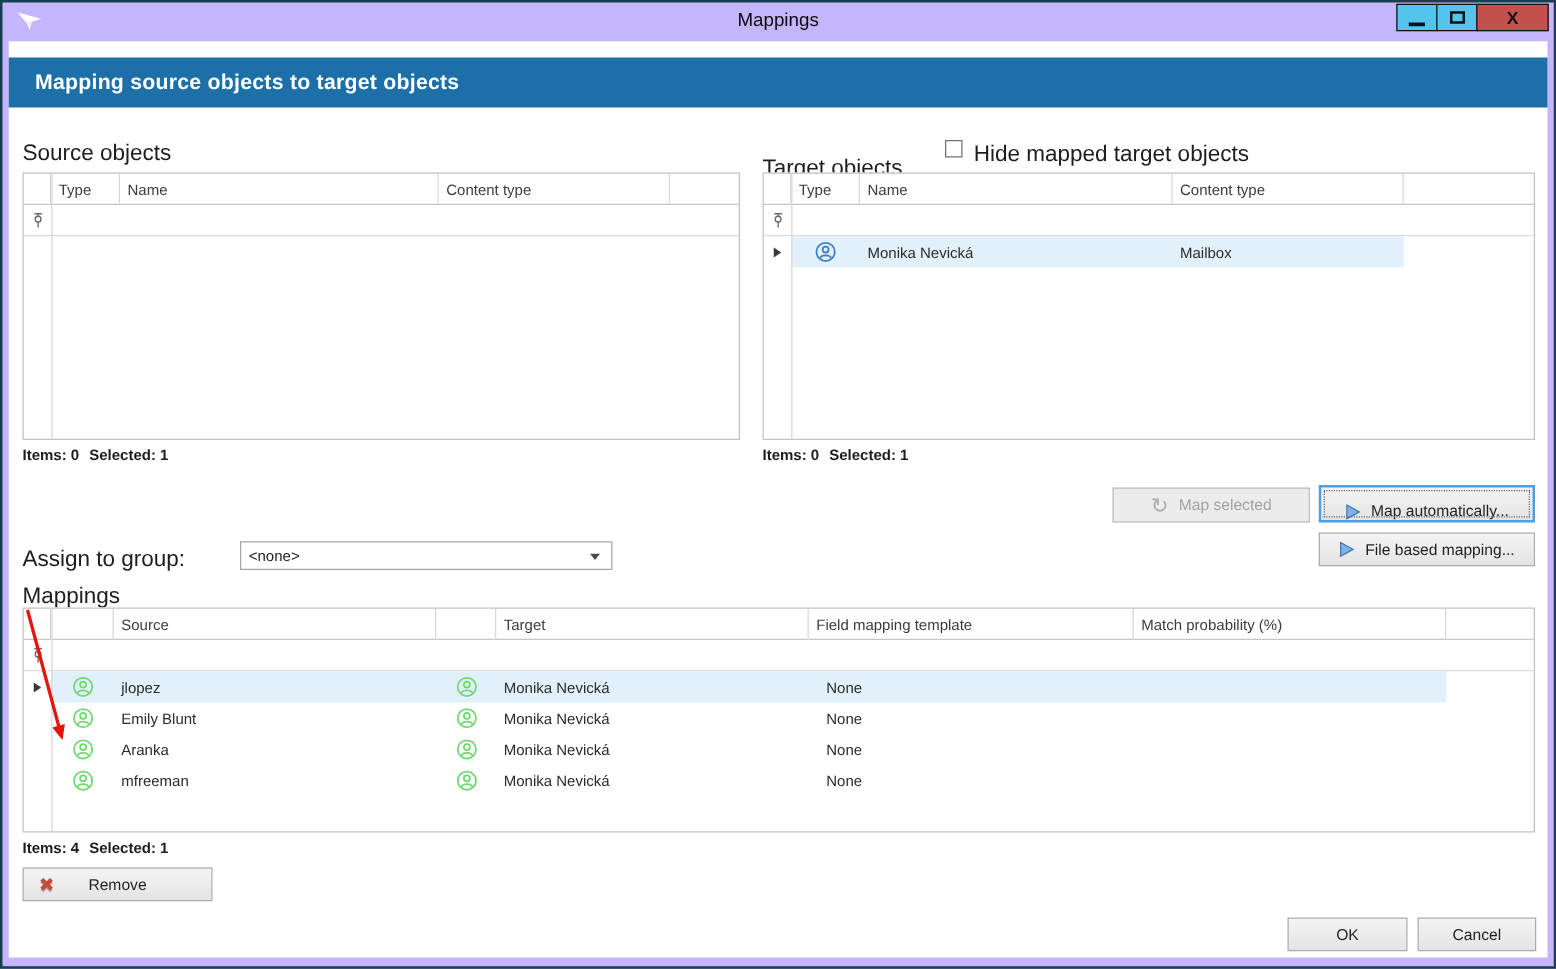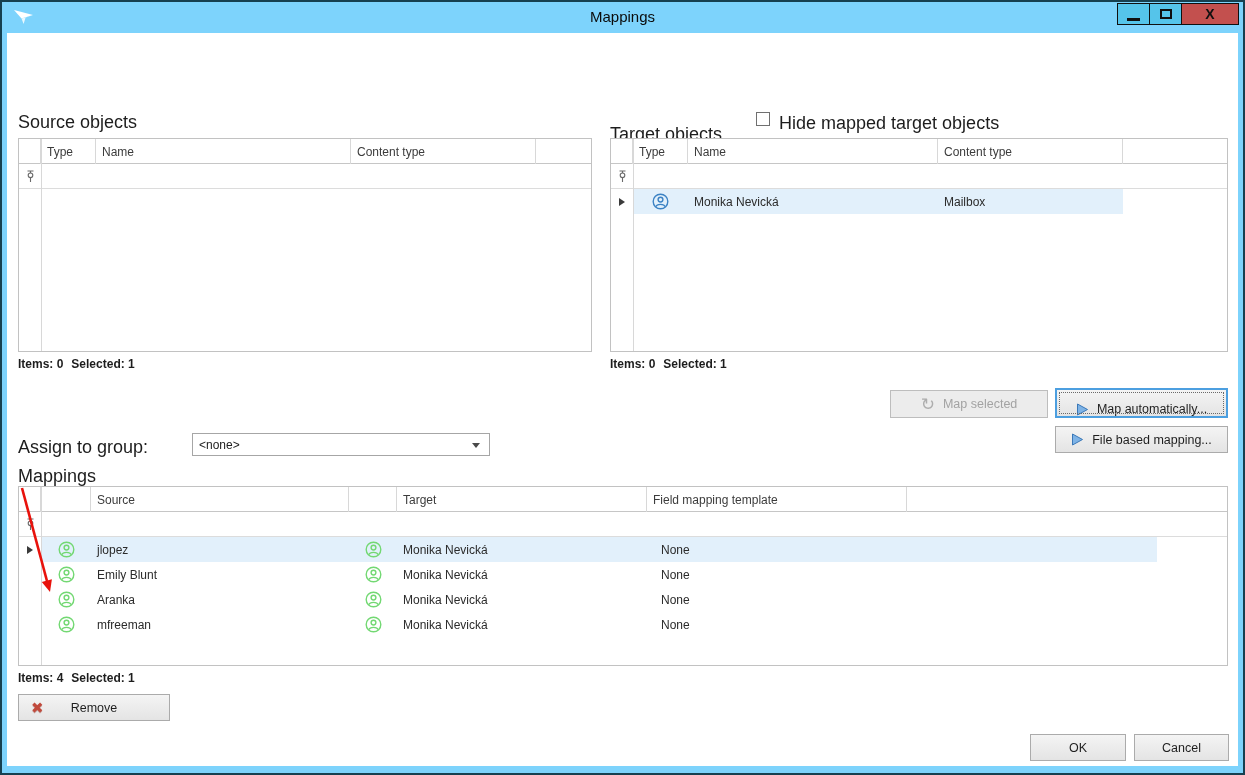--- a/index.html
+++ b/index.html
@@ -1,19 +1,19 @@
 <!DOCTYPE html>
 <html><head>
 <meta charset="utf-8">
 <style>
   * { margin:0; padding:0; box-sizing:border-box; }
   body { font-family:"Liberation Sans", sans-serif; background:#333; }
   .window {
     position:relative; width:1245px; height:775px;
-    background:#7dd3fc;
+    background:#c4b5fd;
     box-shadow: inset 0 0 0 2px #164050;
     overflow:hidden;
     font-size:12px; color:#222;
   }
   .abs { position:absolute; }
   
   .titlebar-title { left:0; right:0; top:8px; text-align:center; font-size:15px; color:#0b0b0b; z-index:2; }
   .logo { left:13px; top:7px; z-index:3; }
   .win-controls { top:3px; right:6px; display:flex; z-index:5; }
   .win-btn { height:22px; border:1px solid #101010; margin-left:-1px; display:flex; align-items:center; justify-content:center; cursor:pointer; }
@@ -88,20 +88,23 @@
       </div>
     <div class="win-btn max">
         <span class="glyph-max"></span>
       </div>
     <div class="win-btn close">
         <span>X</span>
       </div>
   </div>
 
   <div class="abs content-bg"></div>
+  <div class="abs header-band">
+    <span>Mapping source objects to target objects</span>
+  </div>
 
   <div class="abs section-label" style="left:18px; top:112px;">Source objects</div>
   <div class="grid src-grid">
     <div class="g-row g-head">
       <div class="cell src-c0"></div>
       <div class="cell src-c1">Type</div>
       <div class="cell src-c2">Name</div>
       <div class="cell src-c3">Content type</div>
       <div class="cell src-c4"></div>
     </div>
@@ -193,20 +196,21 @@
 
   <div class="abs section-label" style="left:18px; top:466px;">Mappings</div>
   <div class="grid map-grid">
     <div class="g-row g-head">
       <div class="cell map-c0"></div>
       <div class="cell map-c1"></div>
       <div class="cell map-c2">Source</div>
       <div class="cell map-c3"></div>
       <div class="cell map-c4">Target</div>
       <div class="cell map-c5">Field mapping template</div>
+      <div class="cell map-c6">Match probability (%)</div>
       <div class="cell map-c7"></div>
     </div>
     <div class="g-row g-filter">
       <div class="pin-wrap">
         <svg width="9" height="13" viewBox="0 0 9 13" fill="none" stroke="#6a6a6a" stroke-width="1.1">
           <path d="M1.5 1 H7.5 M4.5 1 V3"></path>
             <circle cx="4.5" cy="5.3" r="2.3"></circle>
             <path d="M4.5 7.6 V12"></path>
         </svg>
       </div>

